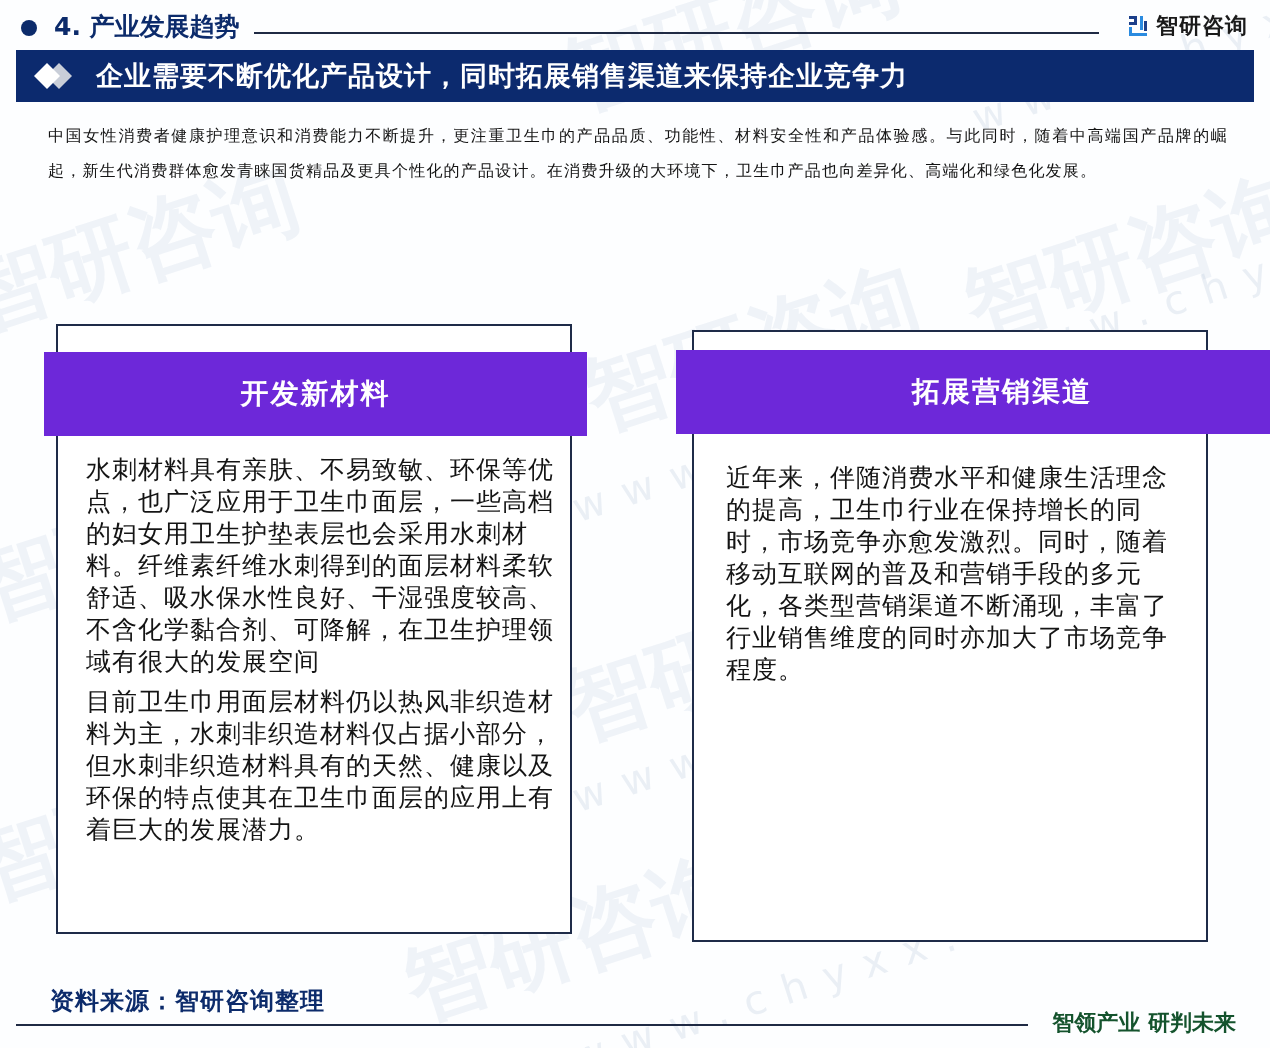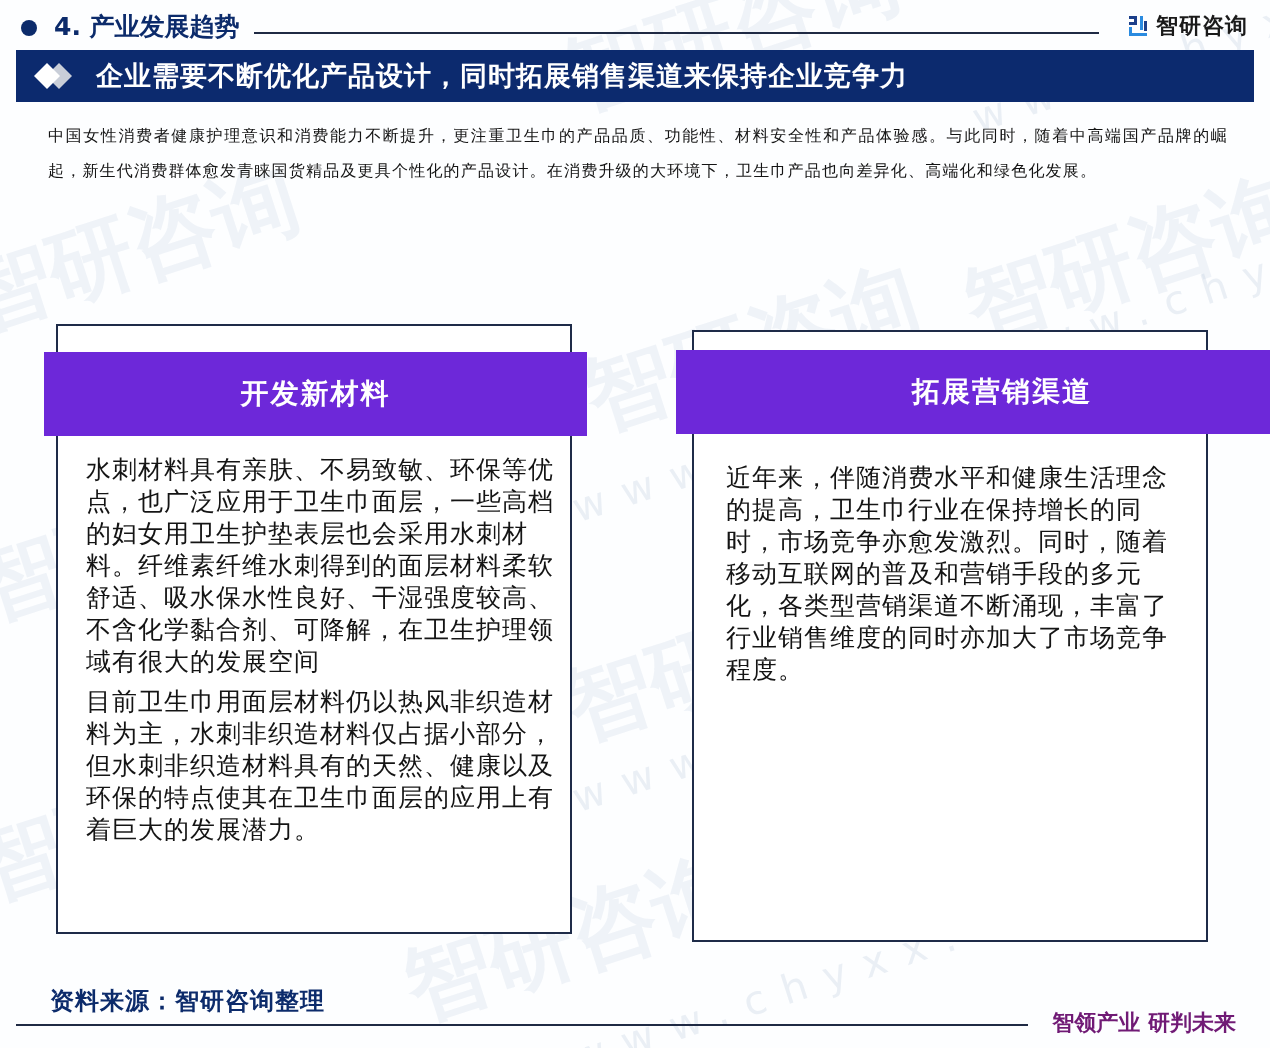--- a/index.html
+++ b/index.html
@@ -45,21 +45,21 @@
     #card-left-head { left: 44px; top: 352px; width: 543px; height: 84px; }
     #card-left-body { left: 86px; top: 454px; width: 470px; }
 
     #card-right-frame { left: 692px; top: 330px; width: 516px; height: 612px; }
     #card-right-head { left: 676px; top: 350px; width: 652px; height: 84px; }
     #card-right-body { left: 726px; top: 462px; width: 462px; }
 
     
     .source { position: absolute; left: 50px; top: 985px; font-size: 24px; font-weight: bold; color: #0c2b6b; letter-spacing: 1px; }
     .bottom-line { position: absolute; left: 16px; top: 1024px; width: 1012px; height: 2px; background: #1f2a44; }
-    .slogan { position: absolute; right: 34px; top: 1008px; font-size: 22px; font-weight: bold; color: #701a75; }
+    .slogan { position: absolute; right: 34px; top: 1008px; font-size: 22px; font-weight: bold; color: #14532d; }
   </style>
 </head>
 <body>
 
 <div class="page">
 
   <div class="wm big" style="left:560px; top:-30px;">智研咨询</div>
   <div class="wm url" style="left:960px; top:10px;">www.chyxx.com</div>
   <div class="wm big" style="left:-40px; top:190px;">智研咨询</div>
   <div class="wm big" style="left:960px; top:200px;">智研咨询</div>

